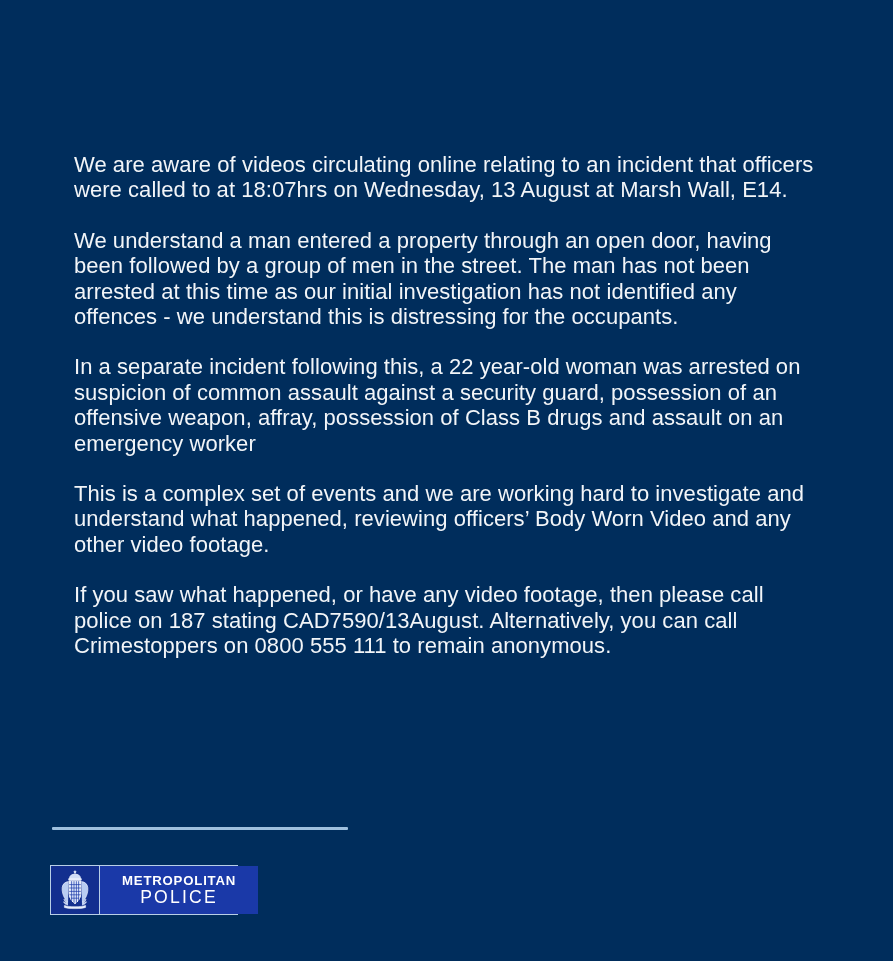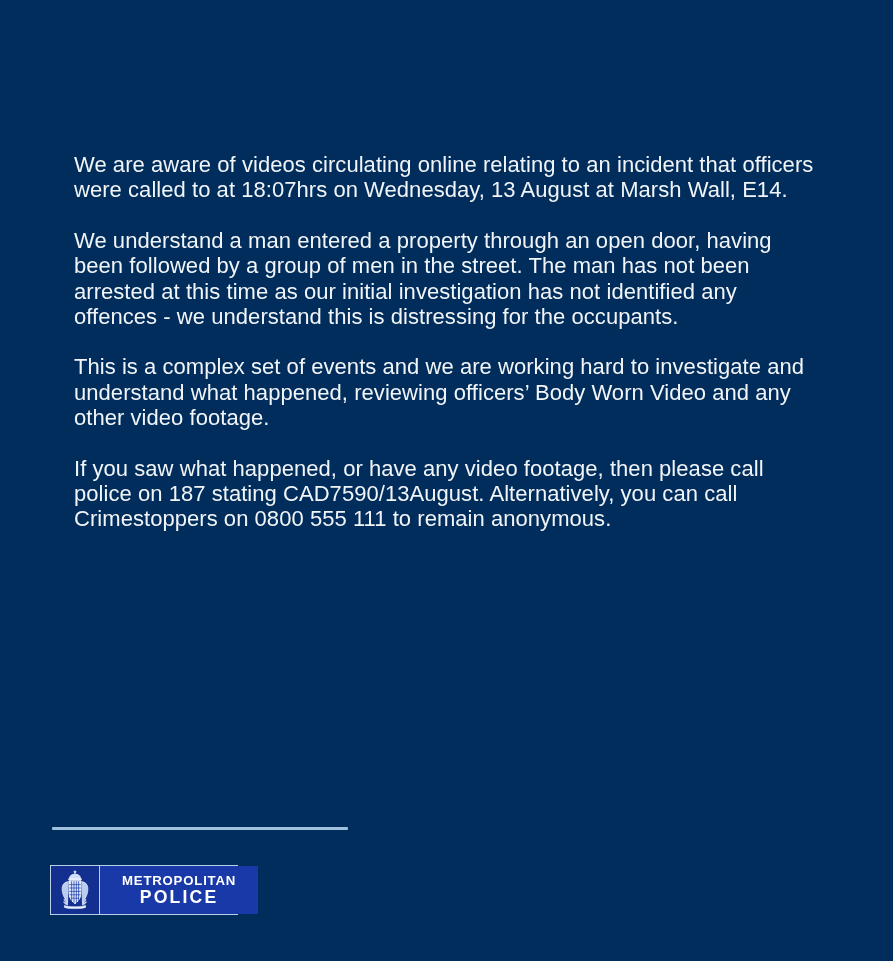--- a/index.html
+++ b/index.html
@@ -99,33 +99,34 @@
     color: #ffffff;
     font-size: 13.2px;
     font-weight: bold;
     letter-spacing: 0.8px;
     line-height: 15px;
   }
 
   .met-logo-line2 {
     color: #ffffff;
     font-size: 17.6px;
-    font-weight: bold;
+    font-weight: normal;
     letter-spacing: 2.2px;
     line-height: 19px;
   }
 </style>
 </head>
 <body>
 
 <div class="statement-card">
 
   <div class="statement-body">
     <p class="statement-paragraph">We are aware of videos circulating online relating to an incident that officers were called to at 18:07hrs on Wednesday, 13 August at Marsh Wall, E14.</p>
     <p class="statement-paragraph">We understand a man entered a property through an open door, having been followed by a group of men in the street. The man has not been arrested at this time as our initial investigation has not identified any offences - we understand this is distressing for the occupants.</p>
+    <p class="statement-paragraph">In a separate incident following this, a 22 year-old woman was arrested on suspicion of common assault against a security guard, possession of an offensive weapon, affray, possession of Class B drugs and assault on an emergency worker</p>
     <p class="statement-paragraph">This is a complex set of events and we are working hard to investigate and understand what happened, reviewing officers’ Body Worn Video and any other video footage.</p>
     <p class="statement-paragraph">If you saw what happened, or have any video footage, then please call police on 187 stating CAD7590/13August. Alternatively, you can call Crimestoppers on 0800 555 111 to remain anonymous.</p>
   </div>
 
   <div class="footer-divider"></div>
 
   <div class="met-logo">
     <div class="met-logo-crest">
       <svg width="36" height="40" viewBox="0 0 36 40" aria-hidden="true">
         <g fill="none" stroke="#e8eefc" stroke-width="0.9">

